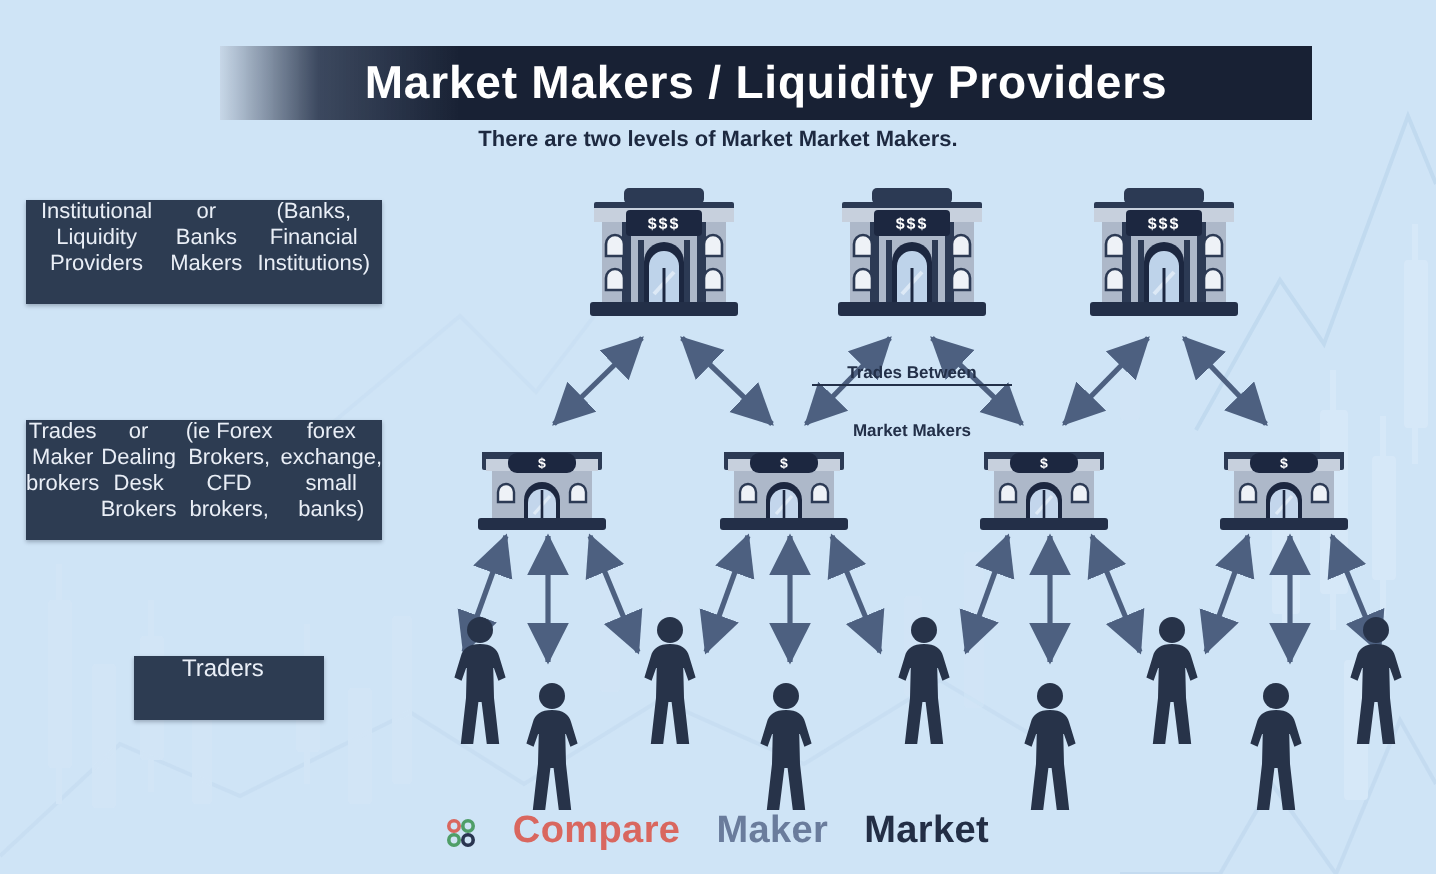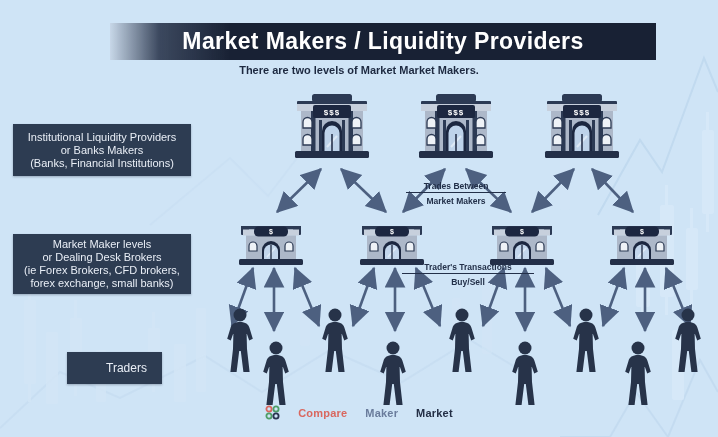--- a/index.html
+++ b/index.html
@@ -9,37 +9,37 @@
   .layer{position:absolute;left:0;top:0;z-index:1;}
 
   .titlebar{position:absolute;left:110px;top:23px;width:546px;height:37px;z-index:2;
             background:linear-gradient(90deg,rgba(190,200,215,.45) 0%,rgba(34,45,68,.85) 9%,#182134 22%,#182134 100%);
             color:#ffffff;font-size:23px;font-weight:600;letter-spacing:.4px;
             display:flex;align-items:center;justify-content:center;}
   .subtitle{position:absolute;left:0;right:0;top:64px;z-index:2;text-align:center;
             font-size:11px;font-weight:700;color:#1d2940;}
 
   .panel{position:absolute;z-index:2;background:#2d3c52;color:#e9eef6;text-align:center;
-         display:flex;flex-direction:column;justify-content:center;
-         font-size:11px;line-height:13px;box-shadow:0 1px 2px rgba(20,30,50,.3);margin-top:24px;}
+         display:flex;
+         font-size:11px;line-height:13px;box-shadow:0 1px 2px rgba(20,30,50,.3);}
   .panel-1{left:13px;top:100px;width:178px;height:52px;}
   .panel-2{left:13px;top:210px;width:178px;height:60px;}
   .panel-3{left:67px;top:328px;width:71px;height:32px;font-size:12px;padding-left:24px;}
 
   .ann{position:absolute;z-index:3;text-align:center;font-size:8.5px;line-height:10px;
        font-weight:700;color:#233049;}
-  .ann .l1{border-bottom:1px solid #233049;padding-bottom:1px;margin-bottom:3px;}
+  .ann .l1{border-bottom:1px solid #233049;padding-bottom:1px;margin-bottom:17px;}
   .ann-1{left:406px;top:181px;width:100px;}
   .ann-2{left:402px;top:262px;width:132px;}
 
   .bank,.trader{position:absolute;z-index:2;}
   .flip{transform:scaleX(-1);}
 
   .logo{position:absolute;left:0;right:0;top:405px;z-index:2;display:flex;align-items:center;
-        justify-content:center;gap:18px;font-size:11px;font-weight:700;letter-spacing:.2px;}
+        justify-content:center;gap:18px;font-size:19px;font-weight:700;letter-spacing:.2px;}
   .logo .w1{color:#d9675f;}
   .logo .w2{color:#6a7c9c;}
   .logo .w3{color:#232e45;}
 </style>
 </head>
 <body>
 
 <div class="stage">
 
   <svg class="bg-layer" width="718" height="437">
@@ -164,21 +164,21 @@
 
   <div class="titlebar">Market Makers / Liquidity Providers</div>
   <div class="subtitle">There are two levels of Market Market Makers.</div>
 
   <div class="panel panel-1">
     <div>Institutional Liquidity Providers</div>
     <div>or Banks Makers</div>
     <div>(Banks, Financial Institutions)</div>
   </div>
   <div class="panel panel-2">
-    <div>Market Maker levels</div>
+    <div>Trades Maker brokers</div>
     <div>or Dealing Desk Brokers</div>
     <div>(ie Forex Brokers, CFD brokers,</div>
     <div>forex exchange, small banks)</div>
   </div>
   <div class="panel panel-3">
     <div>Traders</div>
   </div>
 
   <svg class="bank" style="left:294px;top:94px" width="76" height="64">
       <use href="#bank-large"></use>
@@ -199,24 +199,20 @@
   <svg class="bank" style="left:490px;top:221px" width="64" height="44">
       <use href="#bank-small"></use>
     </svg>
   <svg class="bank" style="left:610px;top:221px" width="64" height="44">
       <use href="#bank-small"></use>
     </svg>
 
   <div class="ann ann-1">
     <div class="l1">Trades Between</div>
     <div>Market Makers</div>
-  </div>
-  <div class="ann ann-2">
-    <div class="l1">Trader's Transactions</div>
-    <div>Buy/Sell</div>
   </div>
 
   <svg class="trader" style="left:223px;top:308px" width="34" height="66">
       <use href="#trader-figure"></use>
     </svg>
   <svg class="trader flip" style="left:259px;top:341px" width="34" height="66">
       <use href="#trader-figure"></use>
     </svg>
   <svg class="trader" style="left:318px;top:308px" width="34" height="66">
       <use href="#trader-figure"></use>

